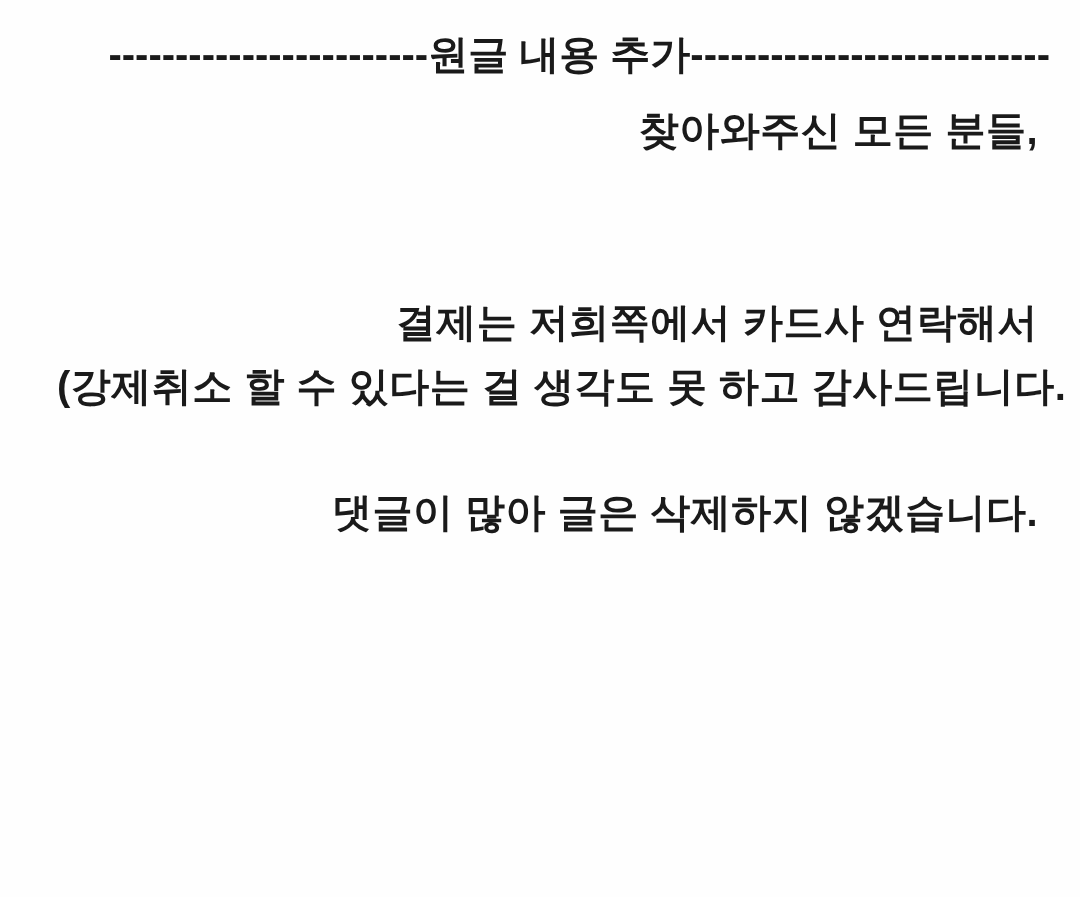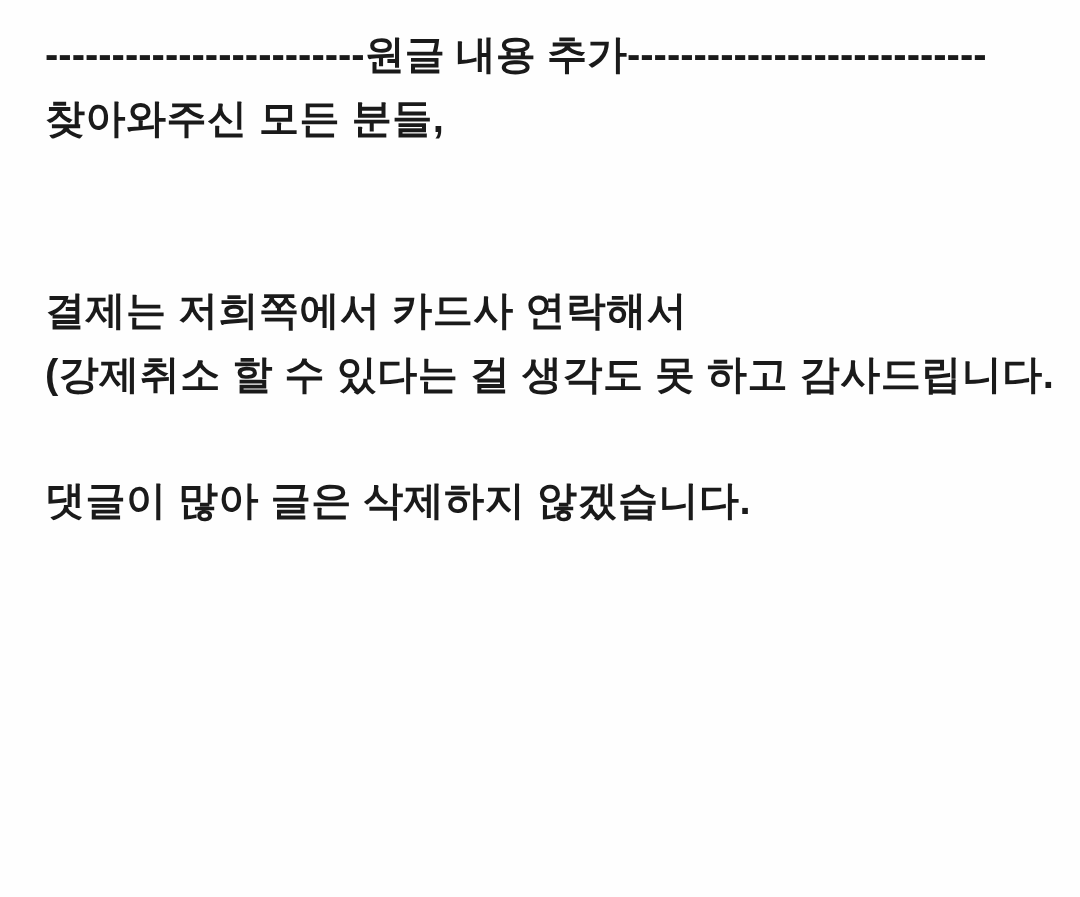--- a/index.html
+++ b/index.html
@@ -5,36 +5,37 @@
   html, body {
     margin: 0;
     padding: 0;
     background: #ffffff;
   }
   .page {
     position: relative;
     width: 1080px;
     height: 897px;
     box-sizing: border-box;
-    padding: 22px 38px 0 45px;
+    padding: 22px 30px 0 45px;
     background: #fefefe;
     overflow: hidden;
     font-family: "Liberation Sans", "DejaVu Sans", sans-serif;
     font-weight: 600;
     color: #1a1a1a;
     font-size: 40px;
     line-height: 64px;
     letter-spacing: 0.5px;
+    text-align: right;
   }
   .divider-line {
     white-space: nowrap;
     letter-spacing: 0;
   }
   .paragraph {
-    margin: 0;
+    margin: 12px;
   }
   .paragraph.gap-two {
     margin-top: 128px;
   }
   .paragraph.gap-one {
     margin-top: 62px;
   }
   .text-line {
     white-space: nowrap;
   }

